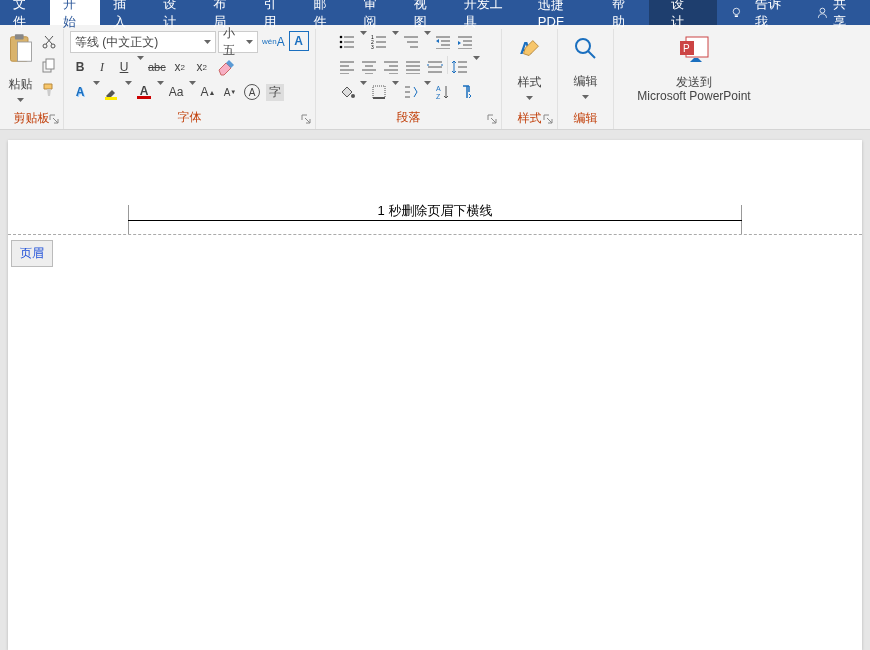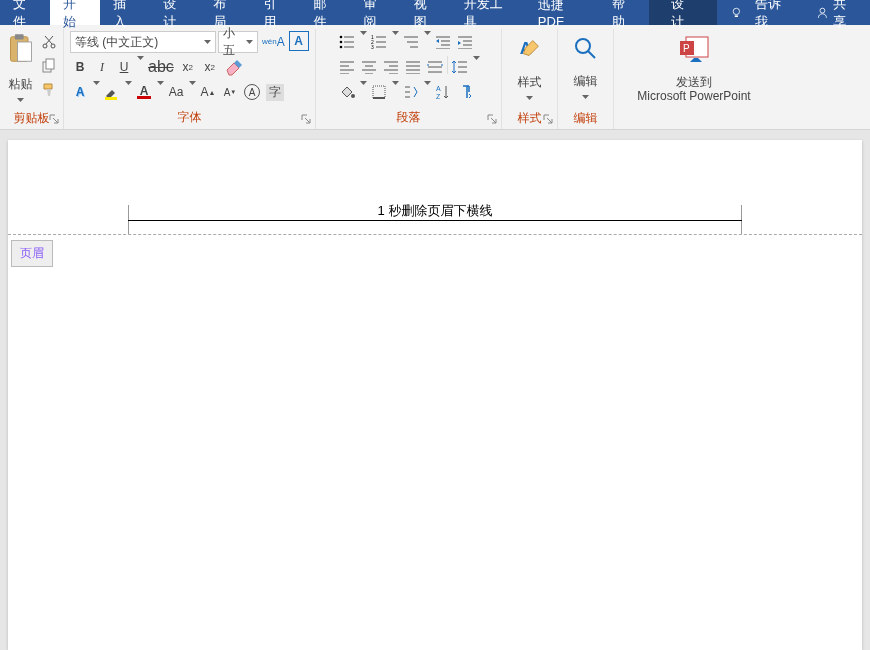--- a/index.html
+++ b/index.html
@@ -25,21 +25,21 @@
 .combo{height:22px;background:#fff;border:1px solid #ccc;display:flex;align-items:center;padding:0 4px;font-size:12px}
 .combo.font{width:146px}
 .combo.size{width:40px}
 svg{display:block}
 .docarea{background:#e6e6e6;height:520px;padding:10px 8px 0 8px}
 .page{background:#fff;width:854px;height:510px;position:relative;box-shadow:0 1px 3px rgba(0,0,0,.2)}
 .header-text{position:absolute;top:62px;width:100%;text-align:center;font-size:13px;color:#000}
 .header-line{position:absolute;top:80px;left:120px;right:120px;border-bottom:1px solid #000}
 .header-box{position:absolute;top:65px;left:120px;right:120px;height:29px;border-left:1px solid #999;border-right:1px solid #999}
 .dashed{position:absolute;top:94px;left:0;right:0;border-top:1px dashed #aaa}
-.header-tab{position:absolute;top:100px;left:3px;background:#eee;border:1px solid #bbb;padding:4px 8px;font-size:12px;color:#8b5cf6}
+.header-tab{position:absolute;top:100px;left:3px;background:#eee;border:1px solid #bbb;padding:4px 8px;font-size:12px;color:#1d4ed8}
 .dd{width:8px;display:inline-flex;justify-content:center}
 .dd svg{width:7px;height:4px}
 </style>
 </head>
 <body>
 
 <div class="titlebar">
   <div class="tab file">文件</div>
   <div class="tab active">开始</div>
   <div class="tab">插入</div>
@@ -145,21 +145,21 @@
       </div>
       <div class="row">
         <div class="btn" style="font-weight:bold">B</div>
         <div class="btn" style="font-style:italic;font-family:serif">I</div>
         <div class="btn" style="text-decoration:underline">U</div>
           <span class="dd">
             <svg viewBox="0 0 7 4">
               <path d="M0 0l3.5 4L7 0z" fill="#666"></path>
             </svg>
           </span>
-        <div class="btn" style="text-decoration:line-through;font-size:16px">abc</div>
+        <div class="btn" style="text-decoration:line-through;font-size:11px">abc</div>
         <div class="btn">x<sub style="font-size:8px">2</sub></div>
         <div class="btn">x<sup style="font-size:8px">2</sup></div>
         <div class="btn">
             <svg width="18" height="18" viewBox="0 0 18 18">
               <path d="M3 12l7-7 5 5-7 7H5z" fill="#f7b0c4" stroke="#c66"></path>
               <path d="M10 5l3-3 5 5-3 3" fill="#5b9bd5"></path>
             </svg>
           </div>
       </div>
       <div class="row">

